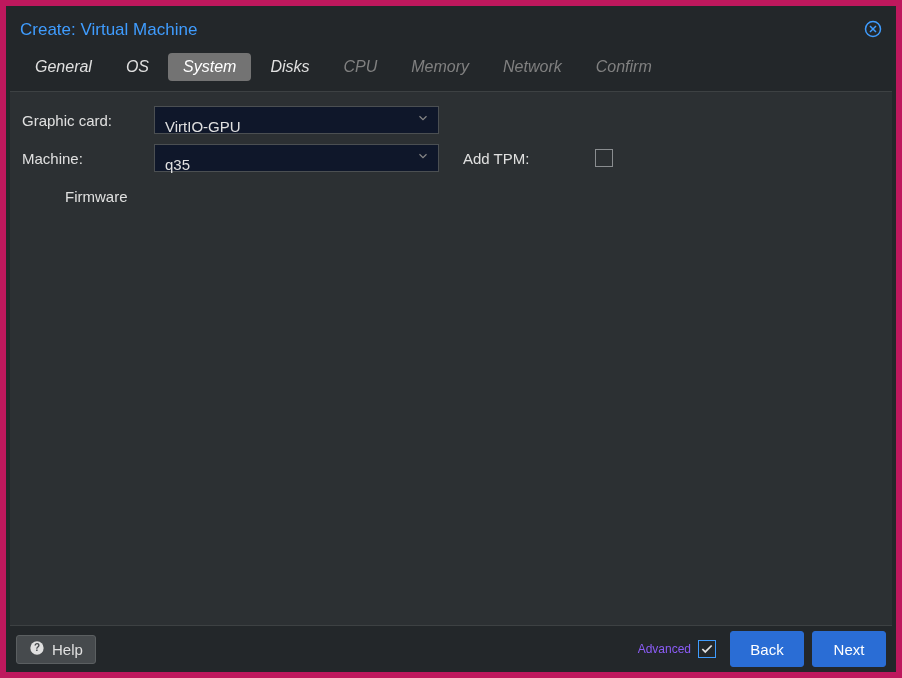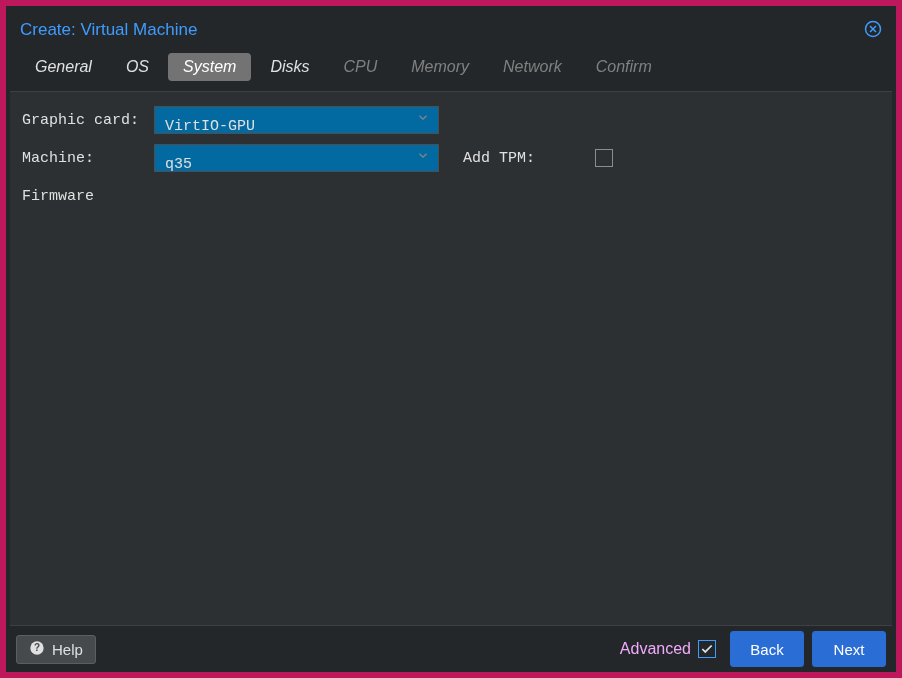--- a/index.html
+++ b/index.html
@@ -90,21 +90,20 @@
       border-top: 1px solid #3d4143;
       border-bottom: 1px solid #3d4143;
       margin: 0 4px;
       padding: 14px 12px;
       overflow: auto;
     }
 
     .form-columns {
       display: flex;
       gap: 24px;
-      font-family: Liberation Mono, monospace;
     }
 
     .form-col {
       flex: 1;
       display: flex;
       flex-direction: column;
       gap: 10px;
     }
 
     .form-row {
@@ -119,26 +118,27 @@
       font-size: 15px;
       white-space: nowrap;
     }
 
     .section-label {
       color: #e0e0e0;
       font-size: 15px;
       height: 28px;
       display: flex;
       align-items: center;
+      margin-left: 43px;
     }
 
     .dropdown {
       flex: 1;
       height: 28px;
-      background: #0369a1;
+      background: #0f172a;
       border: 1px solid #4b4f52;
       position: relative;
       display: flex;
       align-items: center;
       padding: 12px 30px 0 10px;
       cursor: pointer;
     }
 
     .dropdown-value {
       color: #e0e0e0;
@@ -218,22 +218,22 @@
     }
 
     .advanced {
       display: flex;
       align-items: center;
       gap: 7px;
       margin-right: 6px;
     }
 
     .advanced-label {
-      color: #f0abfc;
-      font-size: 16px;
+      color: #8b5cf6;
+      font-size: 12px;
     }
 
     .primary-button {
       background: #2a6dd5;
       border: 1px solid #2a6dd5;
       color: #fff;
       font-size: 15px;
       width: 74px;
       height: 36px;
       border-radius: 3px;

